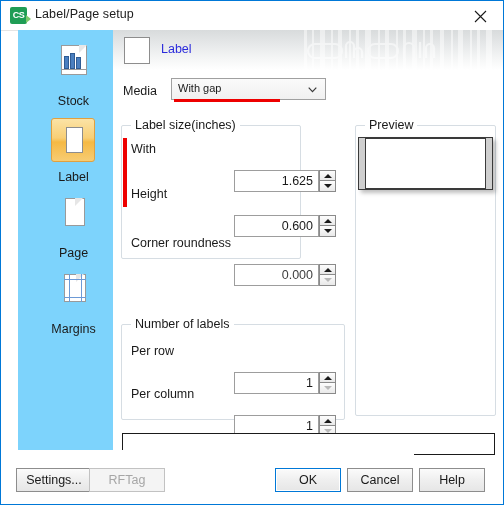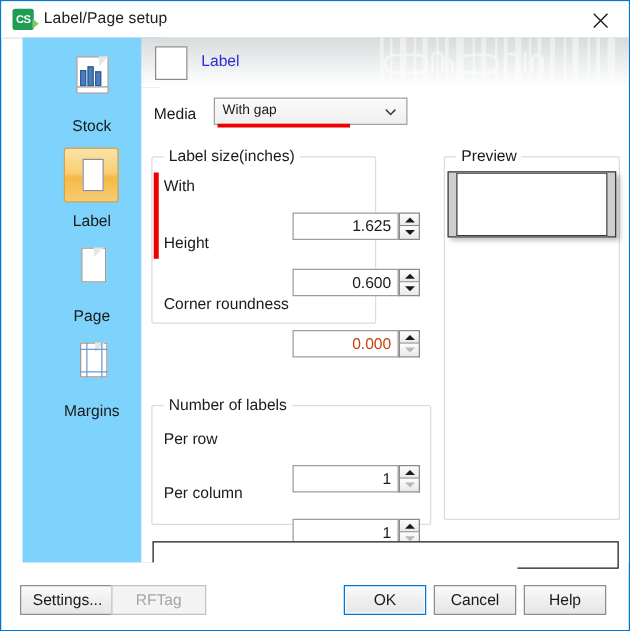--- a/index.html
+++ b/index.html
@@ -206,21 +206,21 @@
     position: absolute;
     left: 0; top: 0;
     box-sizing: border-box;
     border: 1px solid #9d9d9d;
     background: #ffffff;
     font-size: 12.5px;
     color: #1a1a1a;
     text-align: right;
     padding: 3px 5px 0 0;
   }
-  .spin-field.dim { color: #c2410c; }
+  .spin-field.dim { color: #404040; }
   .spin-btns {
     position: absolute;
     top: 0;
     width: 17px;
     box-sizing: border-box;
   }
   .spin-b {
     position: relative;
     box-sizing: border-box;
     border: 1px solid #8a8a8a;

